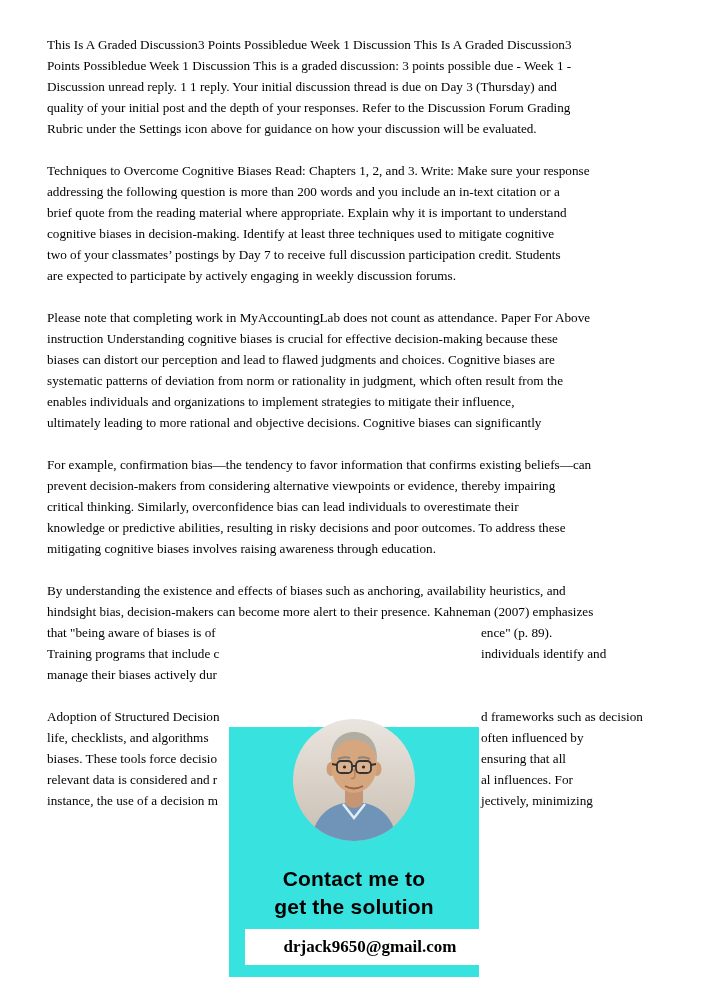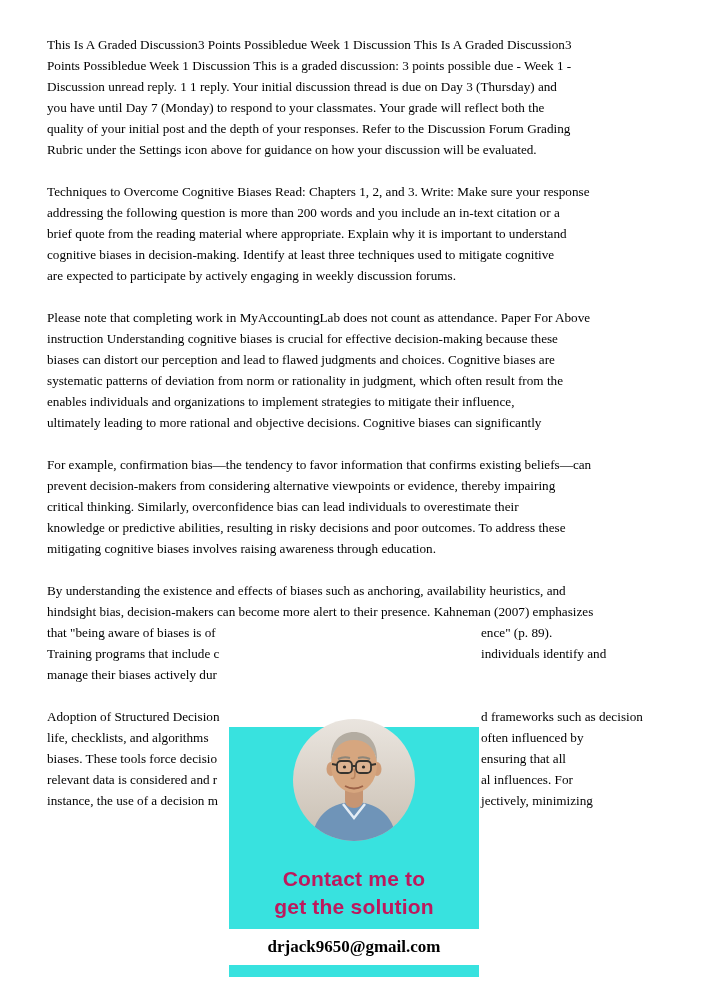--- a/index.html
+++ b/index.html
@@ -23,47 +23,47 @@
   .avatar {
     position:absolute; left:50%; top:-8px; transform:translateX(-50%);
     width:122px; height:122px; border-radius:50%; overflow:hidden;
   }
   .headline {
     position:absolute; top:138px; left:0; right:0; text-align:center;
     font-family:"Liberation Sans", sans-serif; font-weight:700;
     font-size:21px; line-height:28px; letter-spacing:0.2px;
   }
   .email-band {
-    position:absolute; top:202px; left:0; width:250px; height:36px;
+    position:absolute; top:202px; left:16px; width:250px; height:36px;
     text-align:center;
   }
   .email-band span {
     font-family:"Liberation Serif", serif; font-weight:700;
     font-size:17px; line-height:36px; color:#000000;
   }
 </style>
 </head>
 <body style="background: rgb(255, 255, 255);">
 
 <div class="page">
 
   <div id="doc" class="doc" style="color: rgb(0, 0, 0);">
       <div class="para">
         <div class="line"><span class="frag-left">This Is A Graded Discussion3 Points Possibledue Week 1 Discussion This Is A Graded Discussion3</span></div>
         <div class="line"><span class="frag-left">Points Possibledue Week 1 Discussion This is a graded discussion: 3 points possible due - Week 1 -</span></div>
         <div class="line"><span class="frag-left">Discussion unread reply. 1 1 reply. Your initial discussion thread is due on Day 3 (Thursday) and</span></div>
-        <div class="line"><span class="frag-left">you have until Day 7 (Monday) to respond to your classmates. Your grade will reflect both the</span></div>
         <div class="line"><span class="frag-left">quality of your initial post and the depth of your responses. Refer to the Discussion Forum Grading</span></div>
         <div class="line"><span class="frag-left">Rubric under the Settings icon above for guidance on how your discussion will be evaluated.</span></div>
       </div>
       <div class="para">
         <div class="line"><span class="frag-left">Techniques to Overcome Cognitive Biases Read: Chapters 1, 2, and 3. Write: Make sure your response</span></div>
         <div class="line"><span class="frag-left">addressing the following question is more than 200 words and you include an in-text citation or a</span></div>
         <div class="line"><span class="frag-left">brief quote from the reading material where appropriate. Explain why it is important to understand</span></div>
         <div class="line"><span class="frag-left">cognitive biases in decision-making. Identify at least three techniques used to mitigate cognitive</span></div>
+        <div class="line"><span class="frag-left">two of your classmates’ postings by Day 7 to receive full discussion participation credit. Students</span></div>
         <div class="line"><span class="frag-left">are expected to participate by actively engaging in weekly discussion forums.</span></div>
       </div>
       <div class="para">
         <div class="line"><span class="frag-left">Please note that completing work in MyAccountingLab does not count as attendance. Paper For Above</span></div>
         <div class="line"><span class="frag-left">instruction Understanding cognitive biases is crucial for effective decision-making because these</span></div>
         <div class="line"><span class="frag-left">biases can distort our perception and lead to flawed judgments and choices. Cognitive biases are</span></div>
         <div class="line"><span class="frag-left">systematic patterns of deviation from norm or rationality in judgment, which often result from the</span></div>
         <div class="line"><span class="frag-left">enables individuals and organizations to implement strategies to mitigate their influence,</span></div>
         <div class="line"><span class="frag-left">ultimately leading to more rational and objective decisions. Cognitive biases can significantly</span></div>
       </div>
@@ -111,21 +111,21 @@
         <path d="M65,39 q6,-2 12,1" stroke="#8d8578" stroke-width="2" fill="none"></path>
         <rect x="44" y="42" width="15" height="12" rx="4" fill="rgba(255,255,255,0.15)" stroke="#35332f" stroke-width="1.8"></rect>
         <rect x="63" y="42" width="15" height="12" rx="4" fill="rgba(255,255,255,0.15)" stroke="#35332f" stroke-width="1.8"></rect>
         <path d="M59,47 h4 M44,46 L39,45 M78,46 L83,45" stroke="#35332f" stroke-width="1.8" fill="none"></path>
         <circle cx="51.5" cy="48" r="1.6" fill="#2e2a26"></circle>
         <circle cx="70.5" cy="48" r="1.6" fill="#2e2a26"></circle>
         <path d="M61,50 q2,6 0,9 q-2,1 -3,0" stroke="#b8835d" stroke-width="1.5" fill="none"></path>
         <path d="M52,67 q9,5 18,0" stroke="#9c6247" stroke-width="1.8" fill="none"></path>
       </svg>
     </div>
-    <div id="headline" class="headline" style="color: #be185d;">
+    <div id="headline" class="headline" style="color: #000000;">
       <div>Contact me to</div>
       <div>get the solution</div>
     </div>
     <div id="email-band" class="email-band" style="background: rgb(255, 255, 255);">
       <span>drjack9650@gmail.com</span>
     </div>
   </div>
 
 </div>
 

